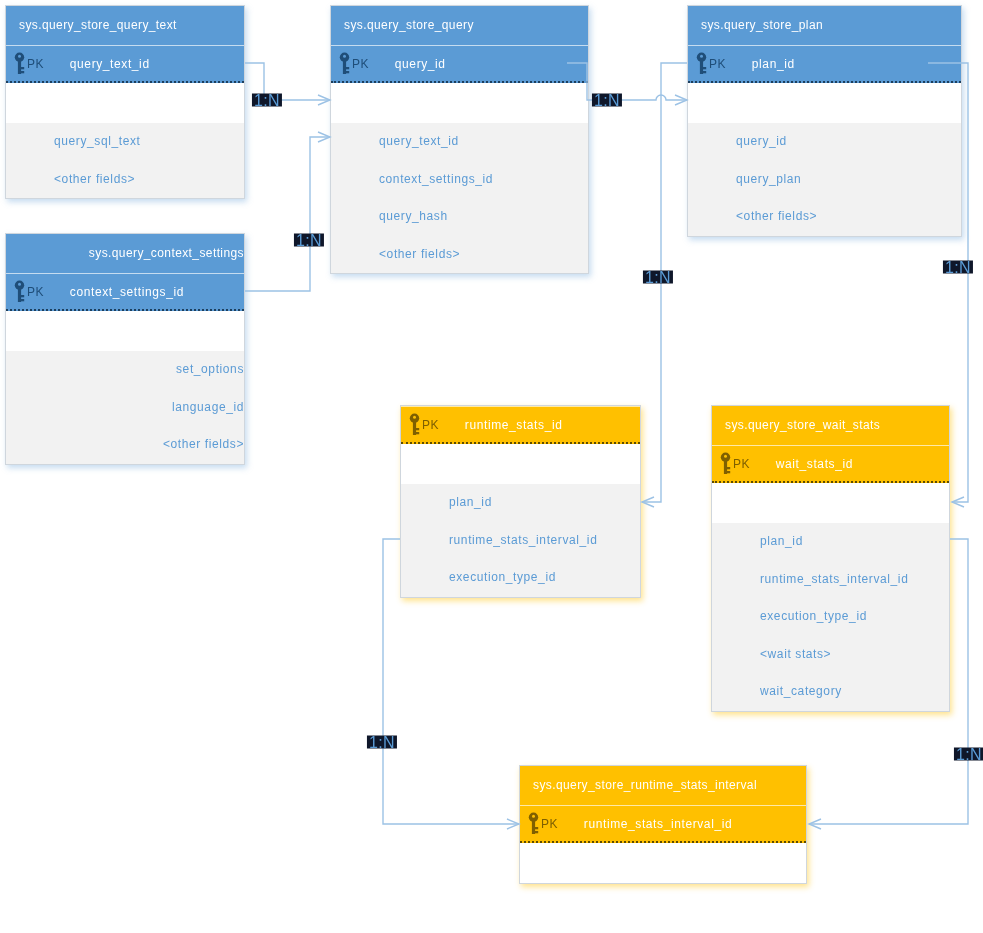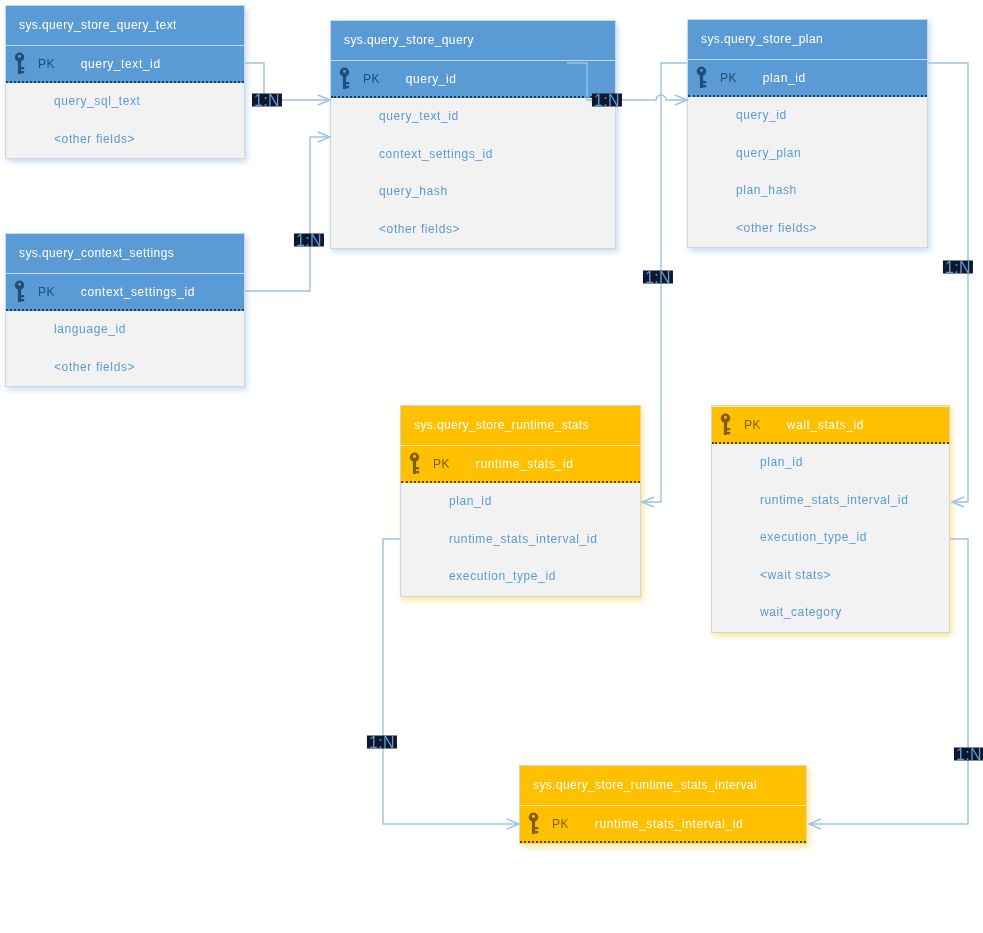--- a/index.html
+++ b/index.html
@@ -47,31 +47,31 @@
   .orange .pk-row { background: #FFC000; border-bottom: 2px dotted #5f4c00; }
 
   .key-icon { display: inline-block; width: 13px; height: 24px; margin-left: 7px; }
   .blue   .key-icon svg { fill: #1F4E79; }
   .orange .key-icon svg { fill: #7F6000; }
   .blue   .key-icon .hole { fill: #5B9BD5; }
   .orange .key-icon .hole { fill: #FFC000; }
 
   .pk-badge {
     font-size: 12px; letter-spacing: 0.4px;
-    margin-left: 12px;
+    margin-left: 1px;
   }
   .blue   .pk-badge { color: #1F4E79; }
   .orange .pk-badge { color: #7F6000; }
 
   .pk-field {
     color: #ffffff; font-size: 12px; letter-spacing: 0.6px;
     margin-left: 26px; white-space: nowrap;
   }
 
-  .tbl-body { background: #F2F2F2; }
+  .tbl-body { background: #F2F2F2; margin-top: 40px; }
   .f-row {
     box-sizing: border-box;
     height: 37.5px; line-height: 37.5px;
     padding-left: 48px;
     color: #5B9BD5;
     font-size: 12px; letter-spacing: 0.6px;
     white-space: nowrap; overflow: hidden;
   }
 
   .conn-label {
@@ -101,98 +101,98 @@
               <rect x="7.6" y="19" width="3.6" height="2.3"></rect>
             </svg></span>
           <span class="pk-badge">PK</span>
           <span class="pk-field">query_text_id</span>
         </div>
         <div class="tbl-body">
           <div class="f-row">query_sql_text</div>
           <div class="f-row">&lt;other fields&gt;</div>
         </div>
       </div>
-      <div class="tbl blue" style="left: 330px; top: 20px; width: 286px;">
+      <div class="tbl blue" style="left: 330px; top: 5px; width: 259px;">
         <div class="tbl-header">sys.query_store_query</div>
         <div class="pk-row">
           <span class="key-icon"><svg width="13" height="24" viewBox="0 0 13 24">
               <circle cx="6.5" cy="5.3" r="4.7"></circle>
               <circle class="hole" cx="6.5" cy="4.3" r="1.5"></circle>
               <rect x="4.9" y="9" width="3.2" height="13"></rect>
               <rect x="7.6" y="15" width="3.6" height="2.3"></rect>
               <rect x="7.6" y="19" width="3.6" height="2.3"></rect>
             </svg></span>
           <span class="pk-badge">PK</span>
           <span class="pk-field">query_id</span>
         </div>
         <div class="tbl-body">
           <div class="f-row">query_text_id</div>
           <div class="f-row">context_settings_id</div>
           <div class="f-row">query_hash</div>
           <div class="f-row">&lt;other fields&gt;</div>
         </div>
       </div>
-      <div class="tbl blue" style="left: 687px; top: 19px; width: 241px;">
+      <div class="tbl blue" style="left: 687px; top: 5px; width: 275px;">
         <div class="tbl-header">sys.query_store_plan</div>
         <div class="pk-row">
           <span class="key-icon"><svg width="13" height="24" viewBox="0 0 13 24">
               <circle cx="6.5" cy="5.3" r="4.7"></circle>
               <circle class="hole" cx="6.5" cy="4.3" r="1.5"></circle>
               <rect x="4.9" y="9" width="3.2" height="13"></rect>
               <rect x="7.6" y="15" width="3.6" height="2.3"></rect>
               <rect x="7.6" y="19" width="3.6" height="2.3"></rect>
             </svg></span>
           <span class="pk-badge">PK</span>
           <span class="pk-field">plan_id</span>
         </div>
         <div class="tbl-body">
           <div class="f-row">query_id</div>
           <div class="f-row">query_plan</div>
-          <div class="f-row">plan_hash</div>
-          <div class="f-row">&lt;other fields&gt;</div>
-        </div>
-      </div>
-      <div class="tbl blue" style="left: 5px; top: 233px; width: 240px;">
+          <div class="f-row">&lt;other fields&gt;</div>
+        </div>
+      </div>
+      <div class="tbl blue" style="left: 5px; top: 233px; width: 240px; text-align: right;">
         <div class="tbl-header">sys.query_context_settings</div>
         <div class="pk-row">
           <span class="key-icon"><svg width="13" height="24" viewBox="0 0 13 24">
               <circle cx="6.5" cy="5.3" r="4.7"></circle>
               <circle class="hole" cx="6.5" cy="4.3" r="1.5"></circle>
               <rect x="4.9" y="9" width="3.2" height="13"></rect>
               <rect x="7.6" y="15" width="3.6" height="2.3"></rect>
               <rect x="7.6" y="19" width="3.6" height="2.3"></rect>
             </svg></span>
           <span class="pk-badge">PK</span>
           <span class="pk-field">context_settings_id</span>
         </div>
         <div class="tbl-body">
+          <div class="f-row">set_options</div>
           <div class="f-row">language_id</div>
           <div class="f-row">&lt;other fields&gt;</div>
         </div>
       </div>
       <div class="tbl orange" style="left: 400px; top: 405px; width: 241px;">
-        <div class="tbl-header">sys.query_store_runtime_stats</div>
         <div class="pk-row">
           <span class="key-icon"><svg width="13" height="24" viewBox="0 0 13 24">
               <circle cx="6.5" cy="5.3" r="4.7"></circle>
               <circle class="hole" cx="6.5" cy="4.3" r="1.5"></circle>
               <rect x="4.9" y="9" width="3.2" height="13"></rect>
               <rect x="7.6" y="15" width="3.6" height="2.3"></rect>
               <rect x="7.6" y="19" width="3.6" height="2.3"></rect>
             </svg></span>
           <span class="pk-badge">PK</span>
           <span class="pk-field">runtime_stats_id</span>
         </div>
         <div class="tbl-body">
           <div class="f-row">plan_id</div>
           <div class="f-row">runtime_stats_interval_id</div>
           <div class="f-row">execution_type_id</div>
         </div>
       </div>
       <div class="tbl orange" style="left: 711px; top: 405px; width: 239px;">
+        <div class="tbl-header">sys.query_store_wait_stats</div>
         <div class="pk-row">
           <span class="key-icon"><svg width="13" height="24" viewBox="0 0 13 24">
               <circle cx="6.5" cy="5.3" r="4.7"></circle>
               <circle class="hole" cx="6.5" cy="4.3" r="1.5"></circle>
               <rect x="4.9" y="9" width="3.2" height="13"></rect>
               <rect x="7.6" y="15" width="3.6" height="2.3"></rect>
               <rect x="7.6" y="19" width="3.6" height="2.3"></rect>
             </svg></span>
           <span class="pk-badge">PK</span>
           <span class="pk-field">wait_stats_id</span>

